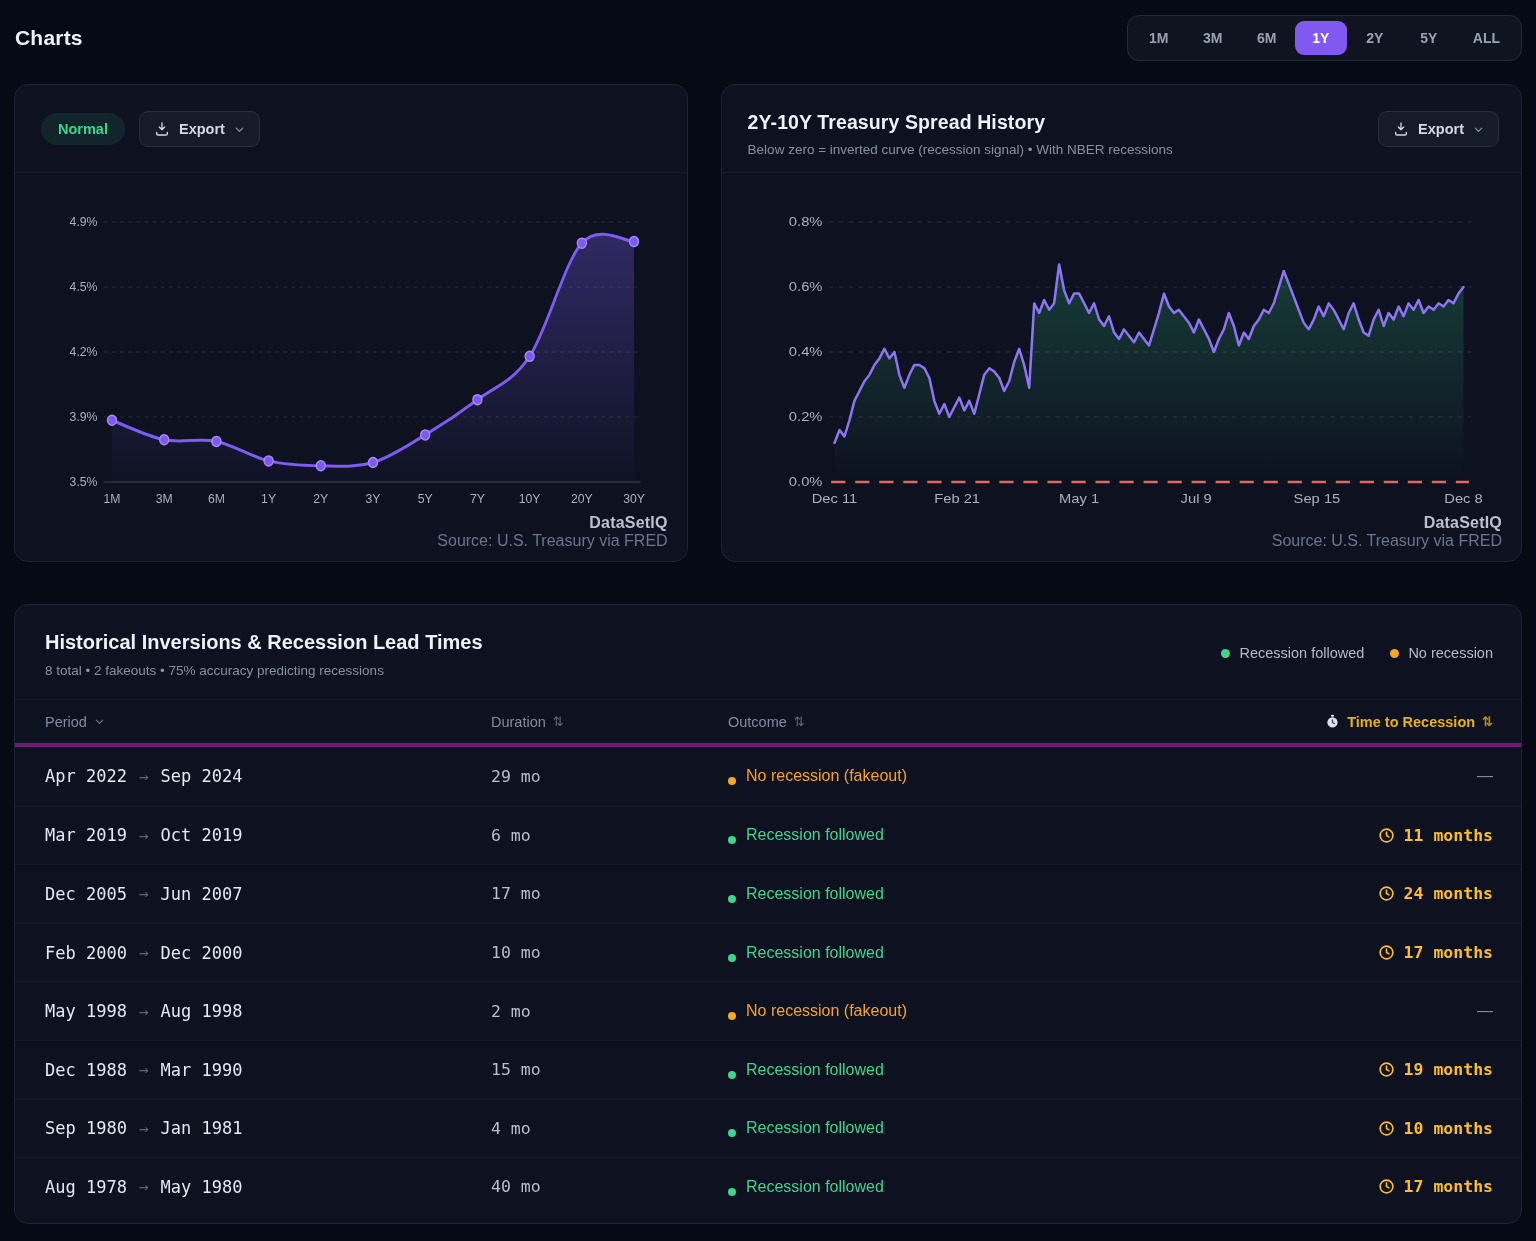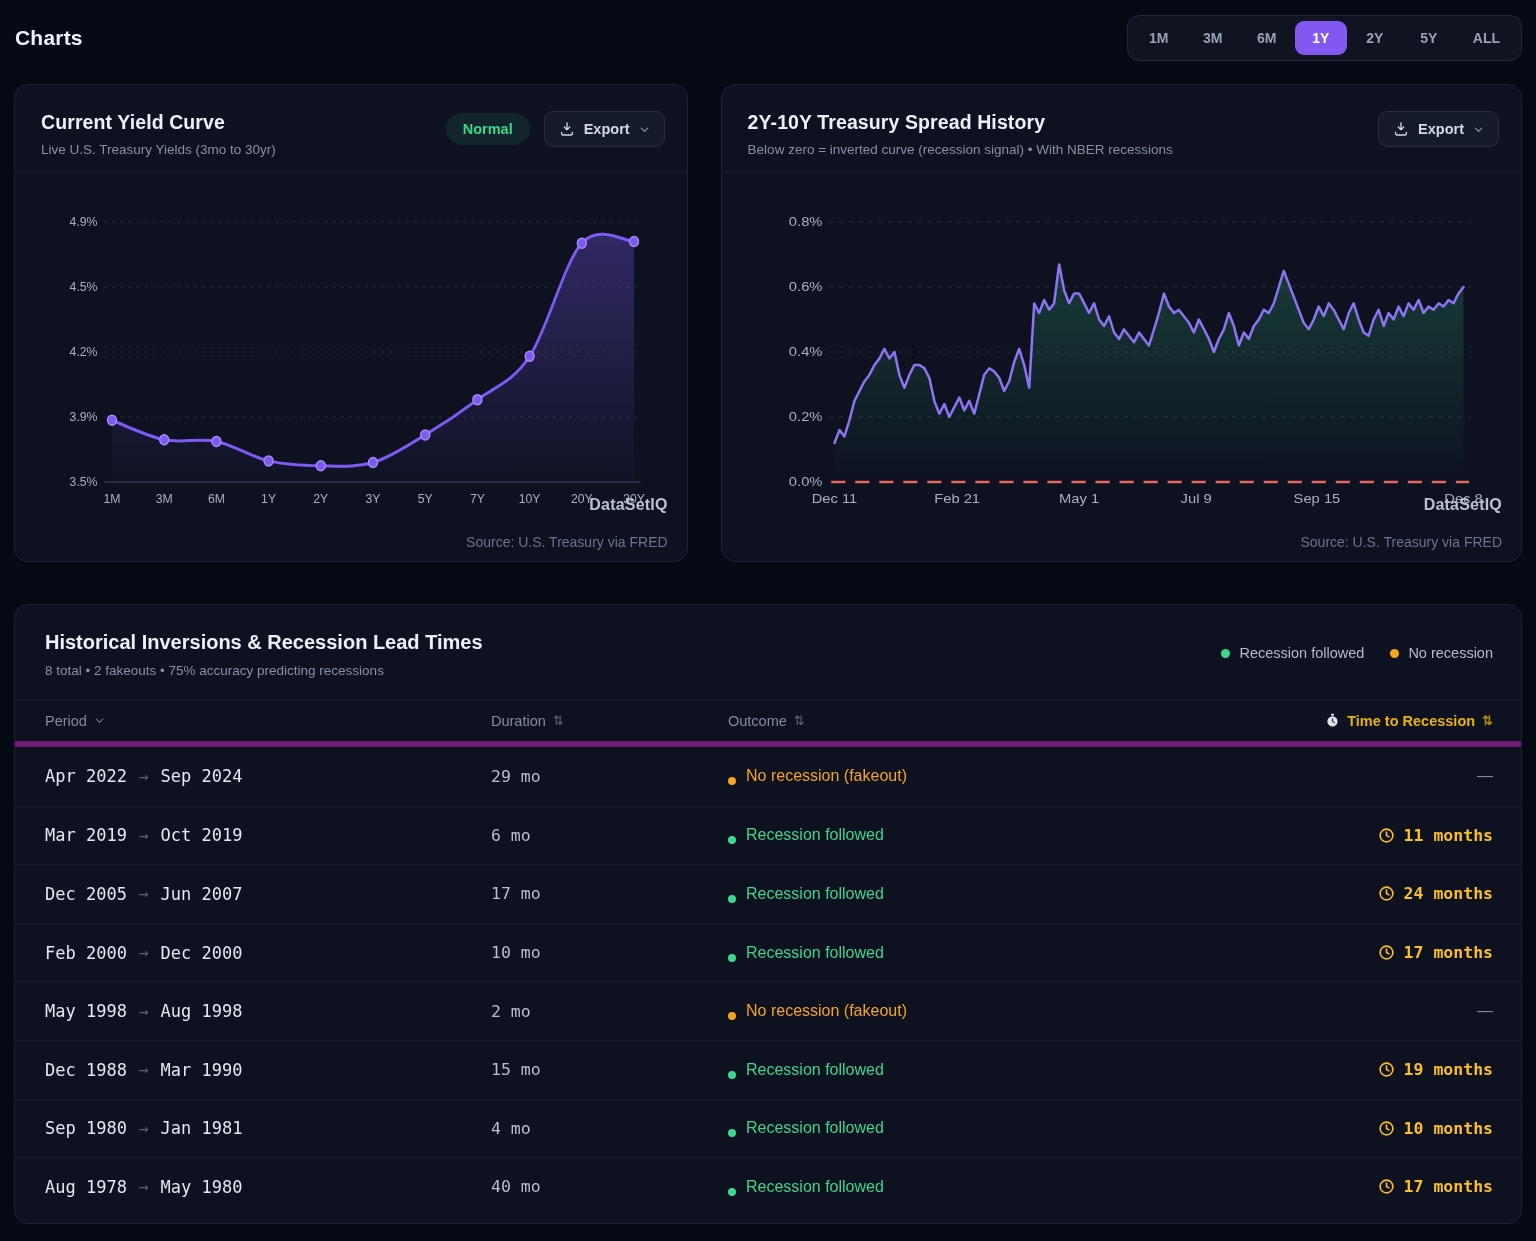--- a/index.html
+++ b/index.html
@@ -28,34 +28,34 @@
   .header-actions { display:flex; align-items:center; gap:14px; }
   .badge { background:rgba(61,214,140,.1); color:#3dd68c; font-size:14.5px; font-weight:600;
            padding:8px 17px; border-radius:999px; }
   .btn { display:flex; align-items:center; gap:9px; background:#151b28; border:1px solid #272e3e;
          color:#d2d8e4; font-size:14.5px; font-weight:600; padding:9px 14px; border-radius:9px; cursor:pointer; font-family:inherit; }
   .btn svg { display:block; }
   .chart-area { position:relative; height:389px; }
   .chart-area svg.plot { display:block; width:100%; height:389px; }
   .watermark { position:absolute; right:19px; bottom:12px; text-align:right; pointer-events:none; }
   .wm-name { color:#b9c2d3; font-size:16px; font-weight:700; letter-spacing:.2px; }
-  .wm-src { color:#6b7590; font-size:14px; margin-top:20px; }
+  .wm-src { color:#6b7590; font-size:16px; margin-top:0; }
   svg text { font-family:"Liberation Sans", sans-serif; }
 
   
   .table-card { margin:42px 14px 0; height:620px; background:#0d1120; border:1px solid #1d2434; border-radius:14px; overflow:hidden; }
   .table-head { display:flex; justify-content:space-between; align-items:flex-start; padding:26px 28px 0 30px; height:94px; }
   .table-title { color:#eef1f7; font-size:20px; font-weight:700; }
   .table-sub { color:#8791a4; font-size:13.5px; margin-top:9px; }
   .legend { display:flex; align-items:center; gap:26px; margin-top:14px; }
   .legend-item { display:flex; align-items:center; gap:9px; color:#b5bcc9; font-size:14.5px; }
   .ldot { width:9px; height:9px; border-radius:50%; display:inline-block; }
 
   .cols, .trow { display:grid; grid-template-columns:446px 237px 1fr 230px; align-items:center; padding:0 28px 0 30px; }
-  .cols { height:48px; border-top:1px solid #151b29; border-bottom:6px solid #701a75; color:#818c9f; font-size:14.5px; }
+  .cols { height:48px; border-top:1px solid #151b29; border-bottom:4px solid #701a75; color:#818c9f; font-size:14.5px; }
   .col-h { display:flex; align-items:center; gap:7px; cursor:pointer; }
   .col-h .sort { font-size:13px; color:#5f6a7d; }
   .col-h.gold { color:#eab308; font-weight:700; justify-self:end; }
   .col-h.gold .sort { color:rgba(234,179,8,.75); }
 
   .trow { height:58.6px; border-top:1px solid #141a27; }
   .trow:first-child { border-top:none; }
   .cell.period { color:#e4e8f0; font-size:17px; display:flex; align-items:center; gap:12px; }
   .arrow { color:#59647a; font-size:16px; }
   .cell.duration { color:#b7bfcd; font-size:16.5px; }
@@ -82,24 +82,20 @@
       <button class="tab">2Y</button>
       <button class="tab">5Y</button>
       <button class="tab">ALL</button>
     </div>
 </div>
 
 <div class="cards-row">
 
   <div class="card yield">
     <div class="card-header">
-      <div>
-        <div class="card-title">Current Yield Curve</div>
-        <div class="card-sub">Live U.S. Treasury Yields (3mo to 30yr)</div>
-      </div>
       <div class="header-actions">
         <span class="badge">Normal</span>
         <button class="btn">
           <span>
             <svg width="16" height="16" viewBox="0 0 24 24">
                 <path d="M12 3v10m0 0l-4-4m4 4l4-4" stroke="currentColor" stroke-width="2" fill="none" stroke-linecap="round" stroke-linejoin="round"></path>
                 <path d="M4 17v2a2 2 0 0 0 2 2h12a2 2 0 0 0 2-2v-2" stroke="currentColor" stroke-width="2" fill="none" stroke-linecap="round"></path>
               </svg>
           </span>
           <span>Export</span>

